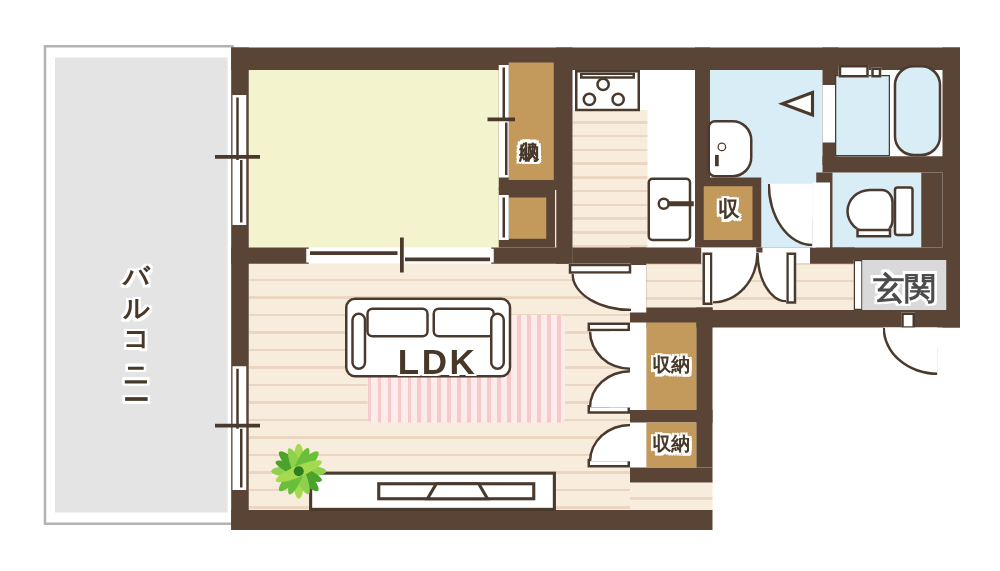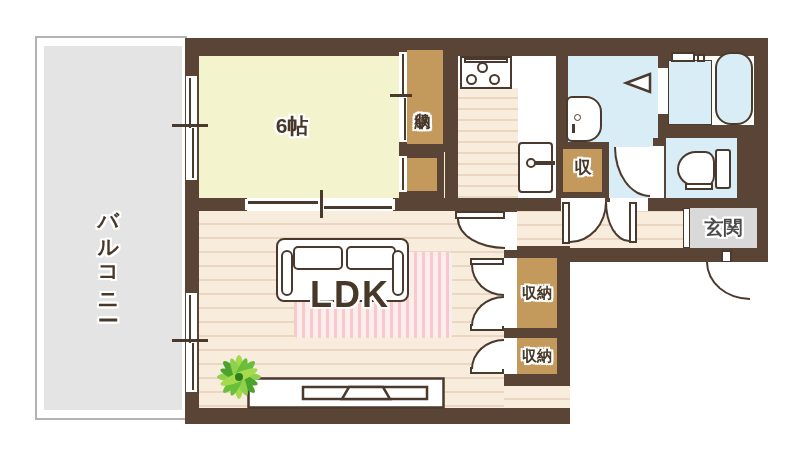--- a/index.html
+++ b/index.html
@@ -175,21 +175,20 @@
       <ellipse rx="22" ry="5" fill="#6abf3a" transform="rotate(135)"></ellipse>
       <ellipse rx="20" ry="4.5" fill="#4ba32c" transform="rotate(22)"></ellipse>
       <ellipse rx="20" ry="4.5" fill="#8fd14f" transform="rotate(67)"></ellipse>
       <ellipse rx="20" ry="4.5" fill="#6abf3a" transform="rotate(112)"></ellipse>
       <ellipse rx="20" ry="4.5" fill="#a5d94e" transform="rotate(157)"></ellipse>
       <circle r="4" fill="#2e7d1e"></circle>
     </g>
   </svg>
 
   <div class="txt vtxt" style="left:96px;top:150px;height:210px;font-size:21px;letter-spacing:4px;">バルコニー</div>
-  <div class="txt" style="left:242px;top:114px;width:100px;font-size:21px;">6帖</div>
-  <div class="txt" style="left:288px;top:274px;width:124px;font-size:36px;letter-spacing:2px;">LDK</div>
+  <div class="txt" style="left:288px;top:274px;width:124px;font-size:28px;letter-spacing:2px;">LDK</div>
   <div class="txt vtxt" style="left:413px;top:70px;height:60px;font-size:16px;">収納</div>
   <div class="txt" style="left:564px;top:158px;width:38px;font-size:17px;">収</div>
   <div class="txt" style="left:508px;top:284px;width:58px;font-size:15px;">収納</div>
   <div class="txt" style="left:508px;top:347px;width:58px;font-size:15px;">収納</div>
-  <div class="txt" style="left:690px;top:217px;width:67px;font-size:19px;color:#4c4c4c;">玄関</div>
+  <div class="txt" style="left:690px;top:217px;width:67px;font-size:25px;color:#4c4c4c;">玄関</div>
 
 </div>
 
 </body></html>

